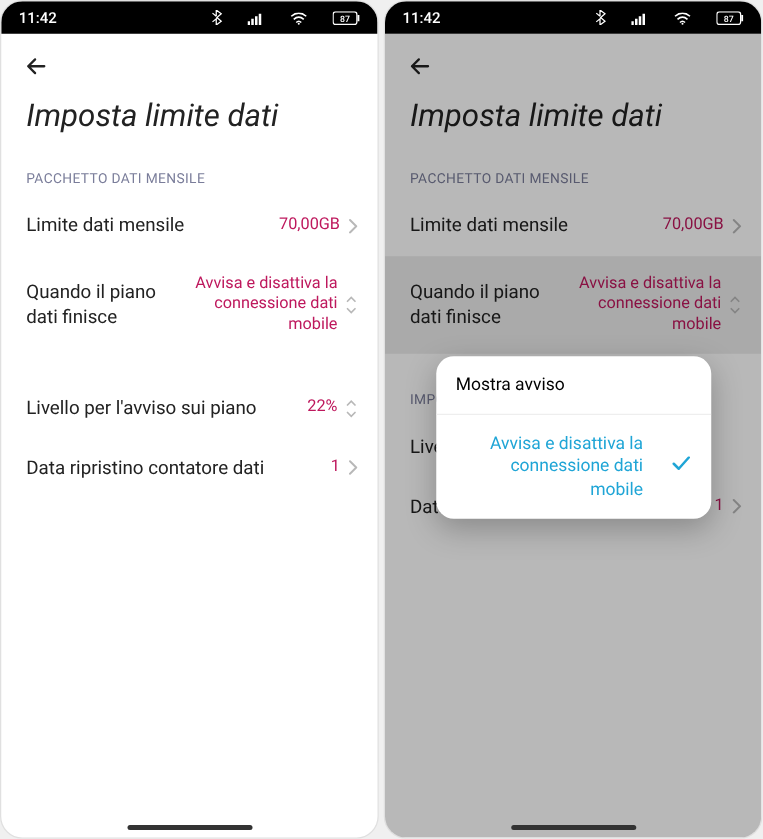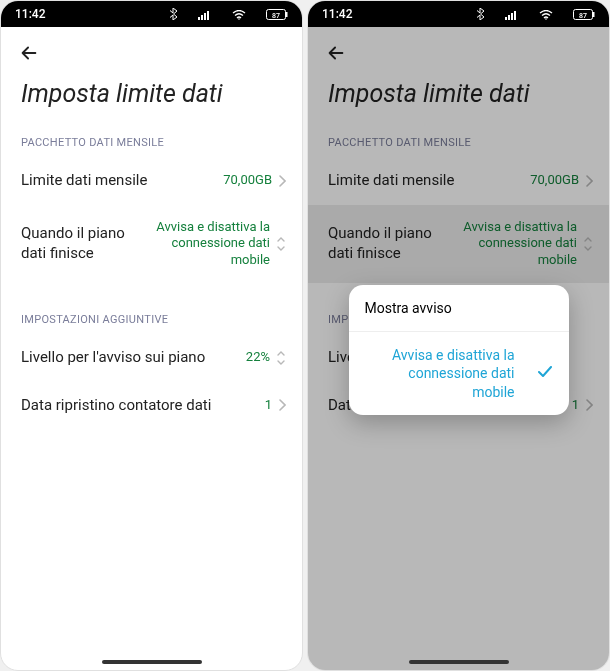--- a/index.html
+++ b/index.html
@@ -67,21 +67,21 @@
   }
   .row-label {
     flex: 1;
     font-size: 15px;
     color: #222;
     line-height: 1.3;
     padding-right: 6px;
   }
   .row-value {
     font-size: 13px;
-    color: #15803d;
+    color: #be185d;
     text-align: right;
     line-height: 1.3;
     max-width: 130px;
   }
   .chevron, .updown {
     margin-left: 6px;
     color: #b0b0b0;
     display: flex;
     flex-direction: column;
     align-items: center;
@@ -187,21 +187,20 @@
       <div class="row-label">Quando il piano dati finisce</div>
       <div class="row-value">Avvisa e disattiva la connessione dati mobile</div>
       <span class="updown">
         <svg width="10" height="16" viewBox="0 0 10 16">
             <path d="M2 5l3-3 3 3M2 11l3 3 3-3" stroke="#b8b8b8" stroke-width="1.4" fill="none" stroke-linecap="round"></path>
           </svg>
       </span>
     </div>
 
     <div style="height:20px"></div>
-    <div class="section-header">IMPOSTAZIONI AGGIUNTIVE</div>
 
     <div class="row">
       <div class="row-label">Livello per l'avviso sui piano</div>
       <div class="row-value">22%</div>
       <span class="updown">
         <svg width="10" height="16" viewBox="0 0 10 16">
             <path d="M2 5l3-3 3 3M2 11l3 3 3-3" stroke="#b8b8b8" stroke-width="1.4" fill="none" stroke-linecap="round"></path>
           </svg>
       </span>
     </div>

